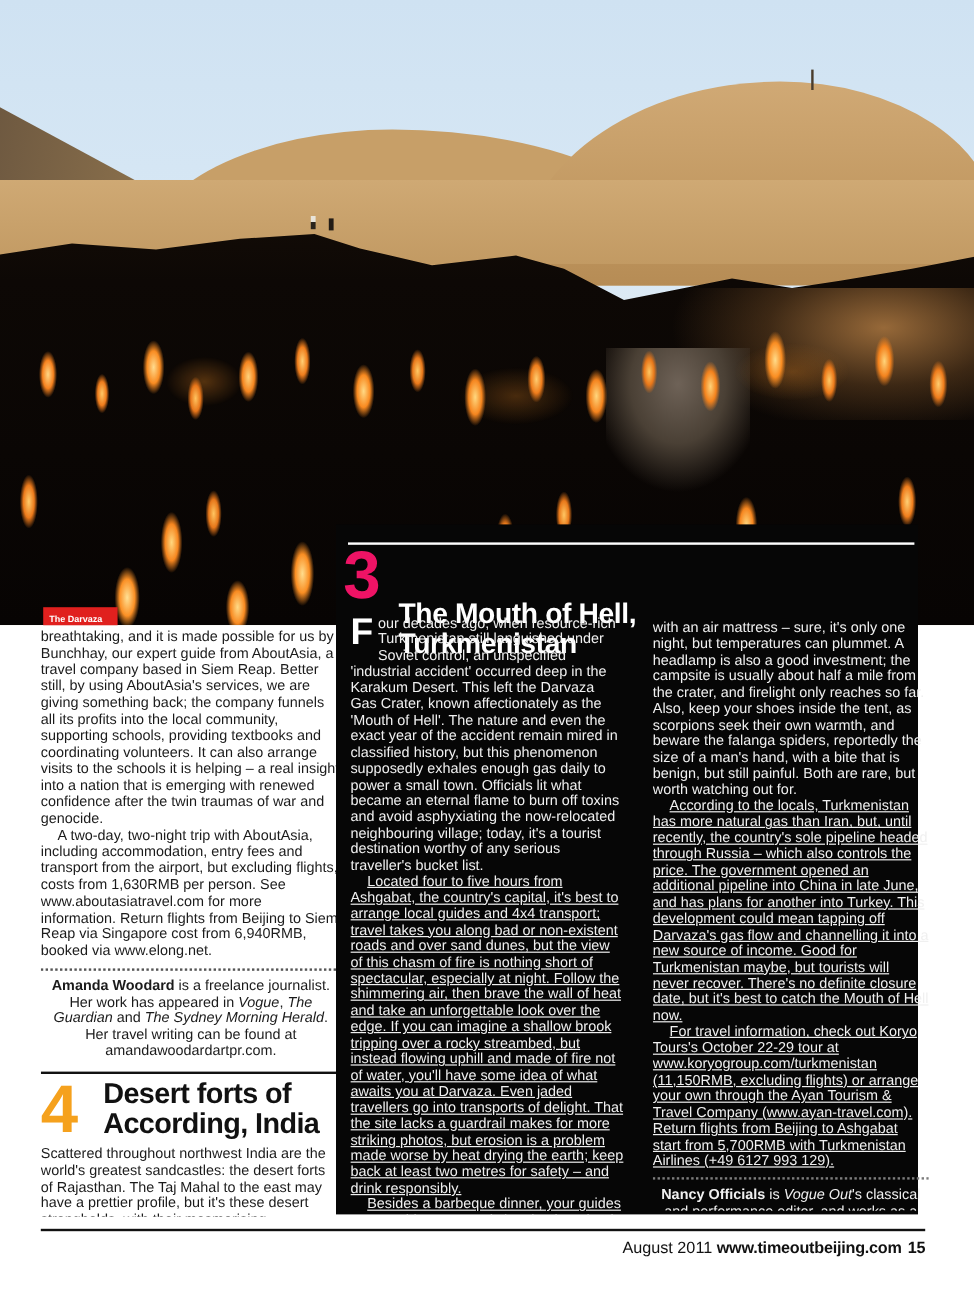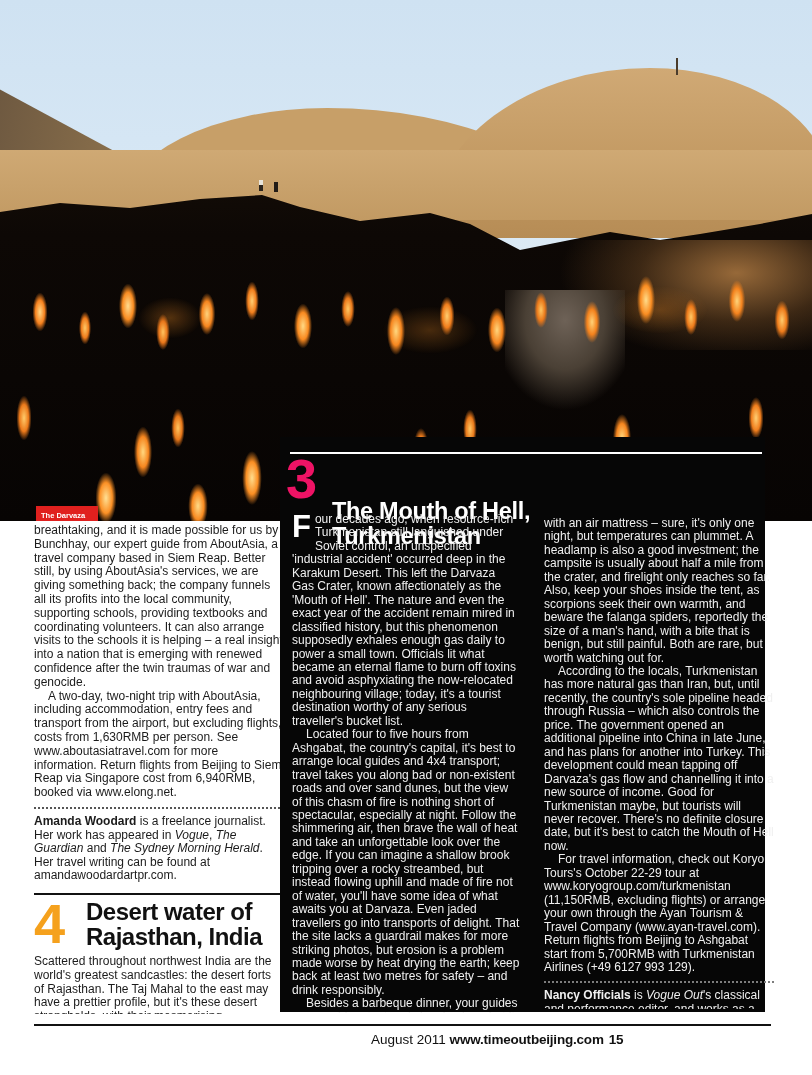--- a/index.html
+++ b/index.html
@@ -72,43 +72,43 @@
   .caption-box{position:absolute;left:36px;top:478px;width:62px;height:41px;background:#e0201e;
       color:#fff;font-size:7.5px;font-weight:bold;line-height:9.6px;padding:5px 0 0 5px;box-sizing:border-box;margin-top:28px;}
 
   
   .panel{position:absolute;left:280px;top:437px;width:485px;height:575px;background:#060606;color:#f3f3f3;}
   .head-rule{position:absolute;left:10px;top:15px;width:472px;height:0;border-top:2px solid #ffffff;}
   .sec3-num{position:absolute;left:6px;top:14px;font-size:56px;line-height:56px;font-weight:bold;color:#ee1365;}
   .sec3-title{position:absolute;left:52px;top:21px;font-size:23.5px;line-height:24.5px;font-weight:bold;color:#ffffff;letter-spacing:-0.3px;margin-top:41px;}
   .col{position:absolute;font-size:12px;line-height:13.45px;color:#f0f0f0;overflow:hidden;}
   .col p{margin:0;}
-  .col .ind{text-indent:14px;}
+  .col .ind{text-indent:14px;text-decoration:underline;}
   .col-mid{left:12px;top:76px;width:228px;height:500px;}
   .col-right{left:264px;top:80px;width:230px;height:492px;}
   .dropcap{float:left;font-size:31px;line-height:26px;font-weight:bold;color:#ffffff;margin:1px 4px 0 0;}
   .dotted{border:0;border-top:2px dotted #7d7d7d;height:0;margin:7px 0 6px 0;}
-  .bio{font-size:12px;line-height:13.6px;}
+  .bio{font-size:12px;line-height:13.6px;text-align:center;}
   .bio b{font-weight:bold;}
   .bio i{font-style:italic;}
 
   
   .left-col{position:absolute;left:34px;top:524px;width:250px;height:490px;overflow:hidden;
       font-size:12px;line-height:13.8px;color:#1b1b1b;}
   .left-col p{margin:0;}
   .left-col .ind{text-indent:14px;}
   .left-col .dotted{border-top:2px dotted #555;}
   .sec4-rule{border:0;border-top:2px solid #111;height:0;margin:10px 0 0 0;}
   .sec4-head{position:relative;margin-top:2px;height:58px;}
   .sec4-num{position:absolute;left:0;top:0;font-size:56px;line-height:54px;font-weight:bold;color:#f5a11d;}
   .sec4-title{position:absolute;left:52px;top:2px;font-size:24px;line-height:25px;font-weight:bold;color:#111;letter-spacing:-0.5px;}
 
   
   .footer-rule{position:absolute;left:34px;top:1024px;width:737px;border-top:2px solid #111;}
-  .footer{position:absolute;left:371px;top:1032px;width:400px;text-align:left;font-size:13.5px;color:#111;}
+  .footer{position:absolute;left:371px;top:1032px;width:400px;text-align:right;font-size:13.5px;color:#111;}
   .footer b{font-weight:bold;letter-spacing:-0.2px;}
   .footer .pgnum{margin-left:5px;}
 </style>
 </head>
 <body>
 
 <div class="page">
 
   <div class="photo">
     <div class="hill hill-leftdark"></div>
@@ -131,22 +131,22 @@
 
   <div class="left-col">
     <p>breathtaking, and it is made possible for us by Bunchhay, our expert guide from AboutAsia, a travel company based in Siem Reap. Better still, by using AboutAsia's services, we are giving something back; the company funnels all its profits into the local community, supporting schools, providing textbooks and coordinating volunteers. It can also arrange visits to the schools it is helping – a real insight into a nation that is emerging with renewed confidence after the twin traumas of war and genocide.</p>
     <p class="ind">A two-day, two-night trip with AboutAsia, including accommodation, entry fees and transport from the airport, but excluding flights, costs from 1,630RMB per person. See www.aboutasiatravel.com for more information. Return flights from Beijing to Siem Reap via Singapore cost from 6,940RMB, booked via www.elong.net.</p>
     <div class="dotted"></div>
     <p class="bio"><b>Amanda Woodard</b><span> is a freelance journalist. Her work has appeared in </span><i>Vogue</i><span>, </span><i>The Guardian</i><span> and </span><i>The Sydney Morning Herald</i><span>. Her travel writing can be found at amandawoodardartpr.com.</span></p>
     <div class="sec4-rule"></div>
     <div class="sec4-head">
       <span class="sec4-num">4</span>
       <span class="sec4-title">
-        <span>Desert water of</span><br>
-        <span>Rajasthan, India</span>
+        <span>Desert forts of</span><br>
+        <span>According, India</span>
       </span>
     </div>
     <p>Scattered throughout northwest India are the world's greatest sandcastles: the desert forts of Rajasthan. The Taj Mahal to the east may have a prettier profile, but it's these desert strongholds, with their mesmerising</p>
   </div>
 
   <div class="panel">
     <div class="head-rule"></div>
     <span class="sec3-num">3</span>
     <div class="sec3-title">
       <span>The Mouth of Hell,</span><br>

